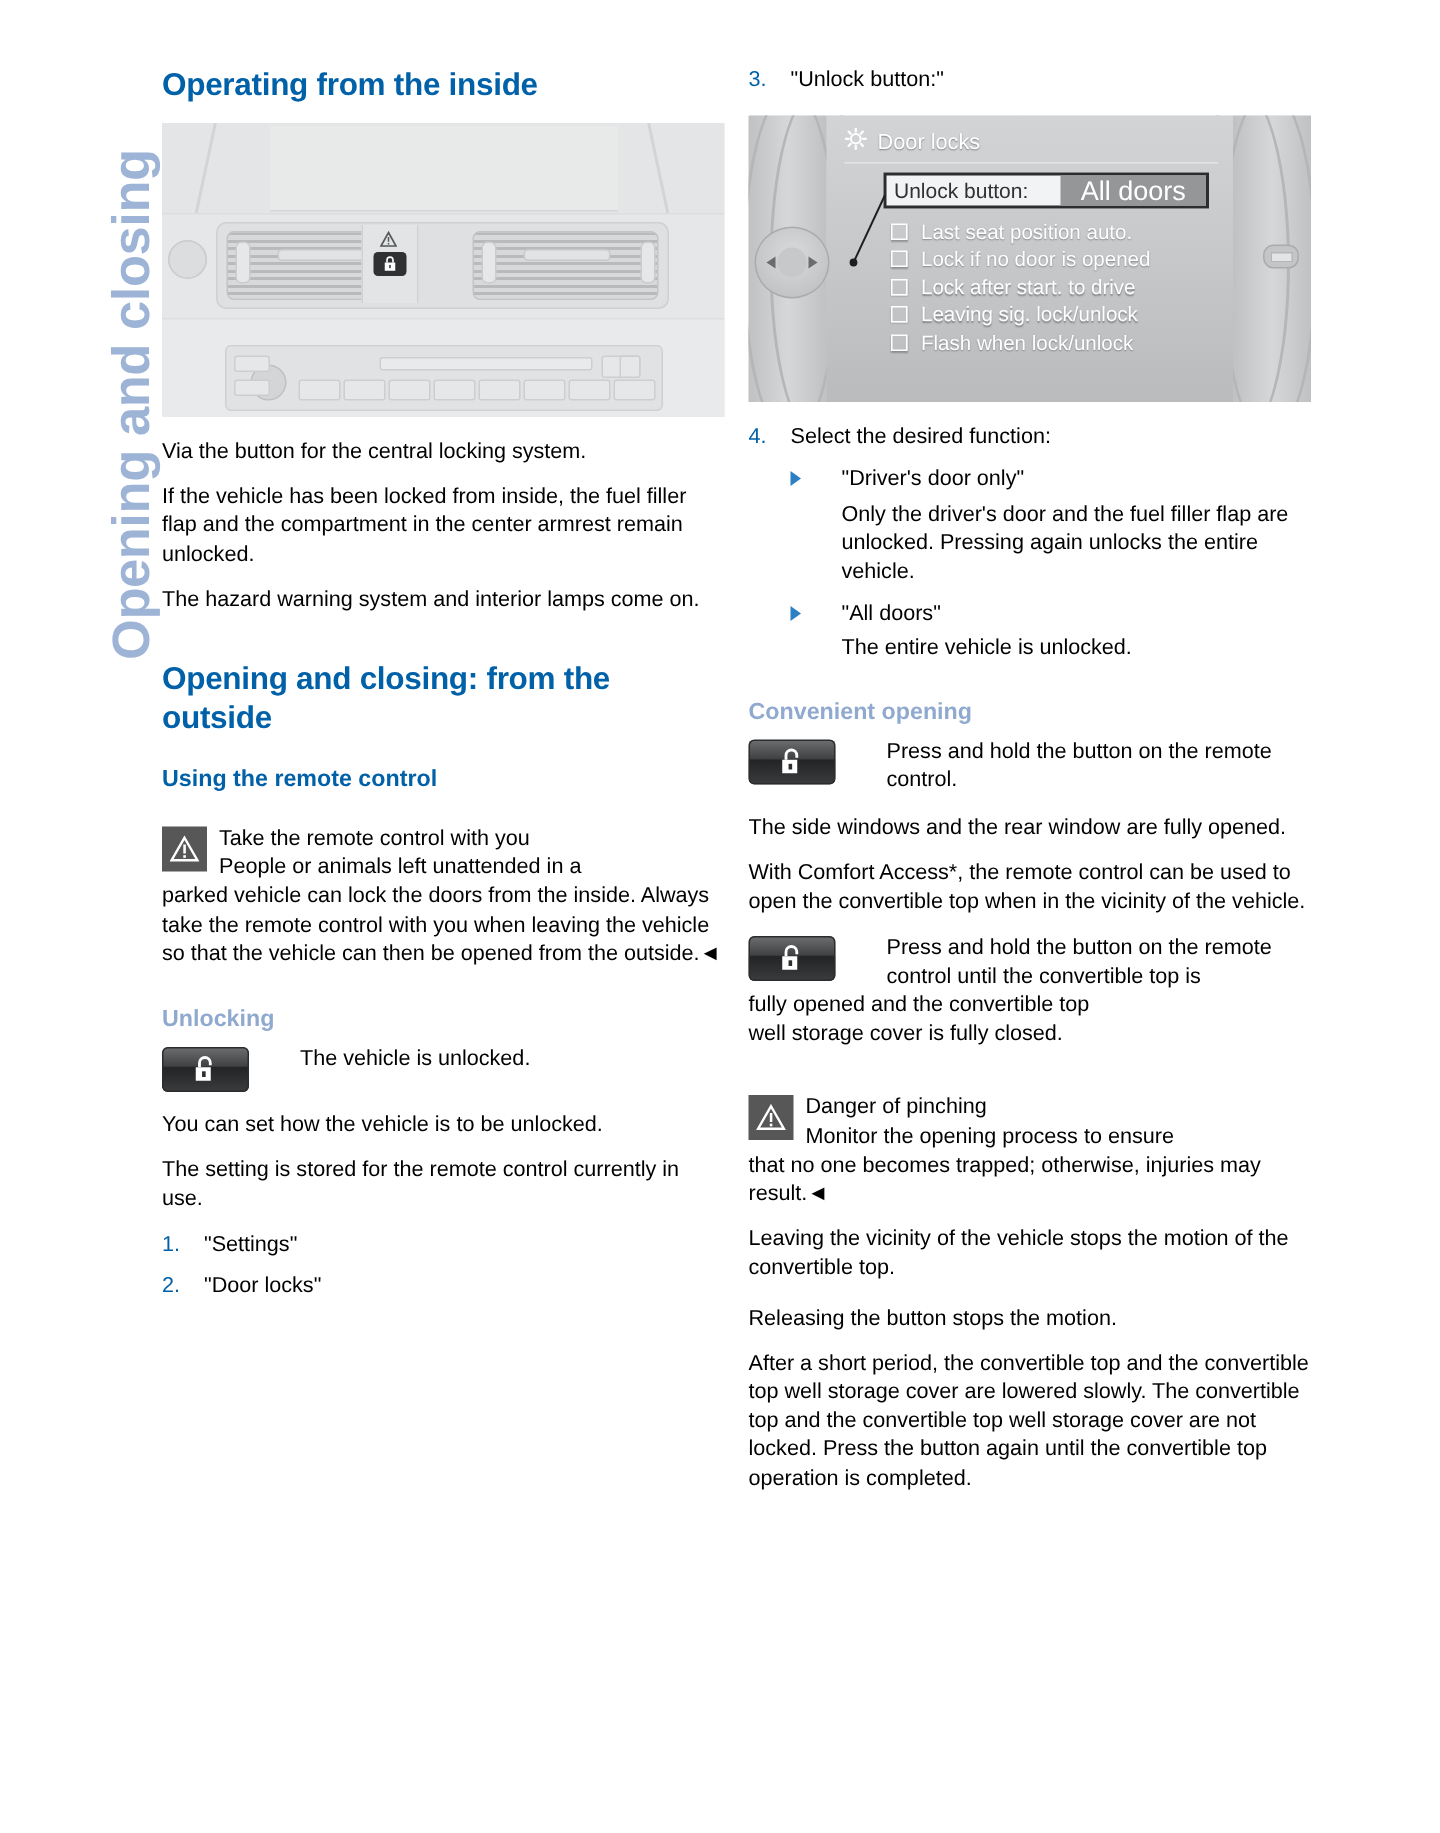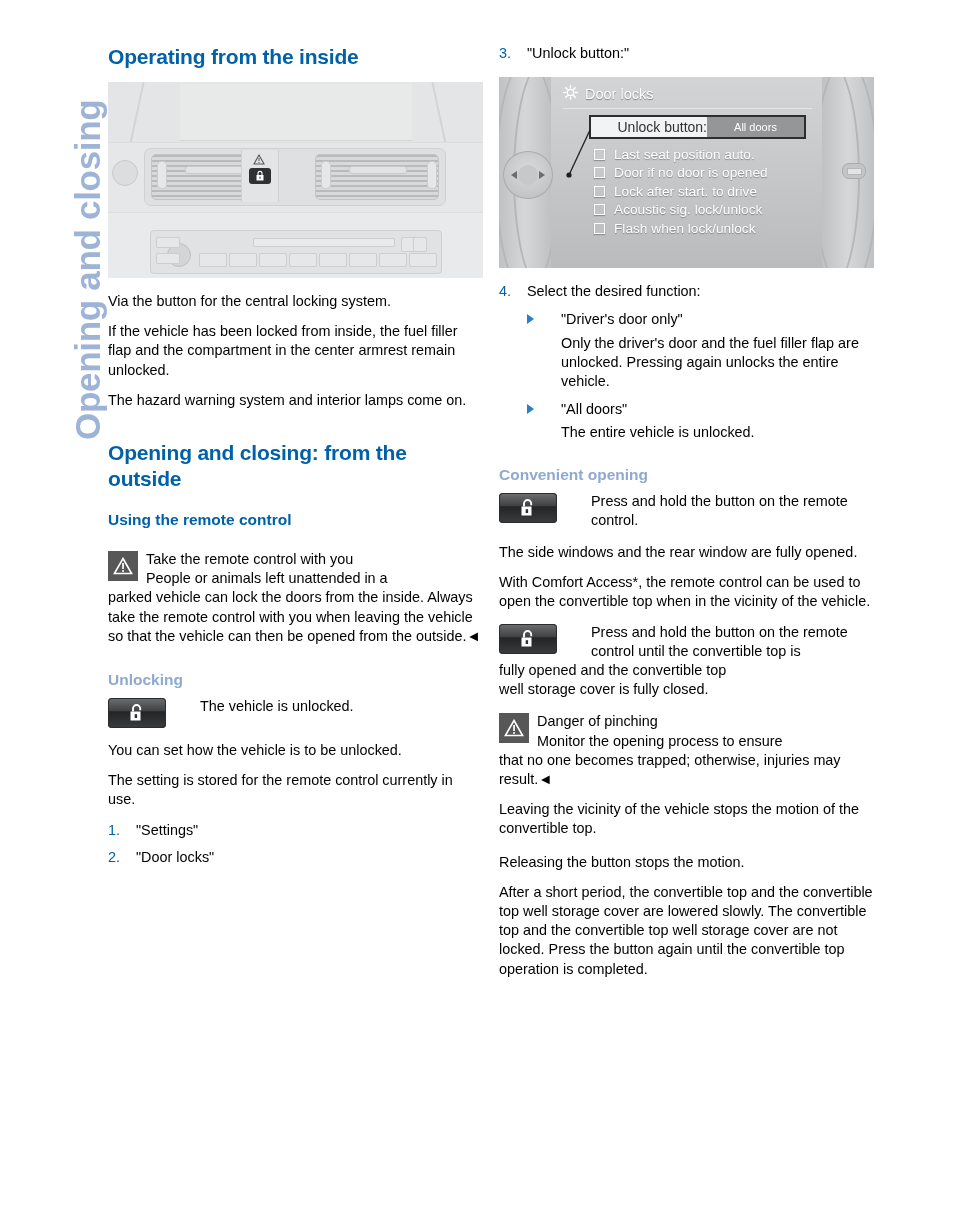--- a/index.html
+++ b/index.html
@@ -238,33 +238,33 @@
   .idrive .title-row {
     position:absolute; left:12px; top:8px; right:10px;
     display:flex; align-items:center; gap:7px;
     color:#ffffff; font-size:14.5px;
     text-shadow:0 1px 1px rgba(60,60,60,.55);
   }
   .idrive .divider {
     position:absolute; left:12px; right:10px; top:31px; height:1px;
     background:#e3e5e7;
   }
-  .idrive .menu { position:absolute; left:38px; top:38px; right:16px;text-align:right; }
+  .idrive .menu { position:absolute; left:38px; top:38px; right:16px; }
   .idrive .row-sel {
     display:flex; align-items:center;
     height:20px; border:2px solid #2b2d2f; background:#f2f3f4;
     margin-bottom:6px;
   }
   .idrive .row-sel .lbl {
     flex:1; padding-left:5px; color:#2f3133; font-size:14px;
   }
   .idrive .row-sel .val {
     width:97px; height:100%;
     display:flex; align-items:center; justify-content:center;
-    background:#949698; color:#ffffff; font-size:11px;
+    background:#949698; color:#ffffff; font-size:18px;
   }
   .idrive .row {
     display:flex; align-items:center; gap:9px;
     height:18.5px; padding-left:5px;
     color:#ffffff; font-size:13.7px;
     text-shadow:0 1px 1px rgba(70,70,70,.5);
   }
   .idrive .cb {
     width:9px; height:9px; border:1.5px solid #ffffff; flex:none;
     box-shadow:0 1px 1px rgba(70,70,70,.4);
@@ -512,29 +512,29 @@
               <span class="lbl">Unlock button:</span>
               <span class="val">All doors</span>
             </div>
 
             <div class="row">
               <span class="cb"></span>
               <span>Last seat position auto.</span>
             </div>
             <div class="row">
               <span class="cb"></span>
-              <span>Door if no door is opened</span>
+              <span>Lock if no door is opened</span>
             </div>
             <div class="row">
               <span class="cb"></span>
               <span>Lock after start. to drive</span>
             </div>
             <div class="row">
               <span class="cb"></span>
-              <span>Acoustic sig. lock/unlock</span>
+              <span>Leaving sig. lock/unlock</span>
             </div>
             <div class="row">
               <span class="cb"></span>
               <span>Flash when lock/unlock</span>
             </div>
           </div>
         </div>
 
         <div class="controller">
           <div class="ctl-dot"></div>
@@ -590,21 +590,21 @@
             <path d="M6 8.5 V5.6 a3.6 3.6 0 0 1 7.2 0 V7.2" fill="none" stroke="#ffffff" stroke-width="1.9"></path>
             <rect x="7.7" y="11.2" width="2.4" height="3.8" fill="#2c2e30"></rect>
           </svg>
         </div>
       </div>
       <p class="itext">Press and hold the button on the remote control until the convertible top is</p>
       <p class="itext run-on">fully opened and the convertible top</p>
       <p class="itext run-on">well storage cover is fully closed.</p>
     </div>
 
-    <div class="icon-para warn" style="margin-top:13px">
+    <div class="icon-para warn" style="margin-top:30px">
       <div class="icon-box">
         <div class="warn-icon">
           <svg width="20" height="18" viewBox="0 0 20 18" aria-hidden="true">
             <path d="M10 1.5 L18.6 16.5 L1.4 16.5 Z" fill="none" stroke="#ffffff" stroke-width="1.6"></path>
             <rect x="9.2" y="6" width="1.7" height="6" fill="#ffffff"></rect>
             <rect x="9.2" y="13.1" width="1.7" height="1.8" fill="#ffffff"></rect>
           </svg>
         </div>
       </div>
       <p class="itext">Danger of pinching</p>

